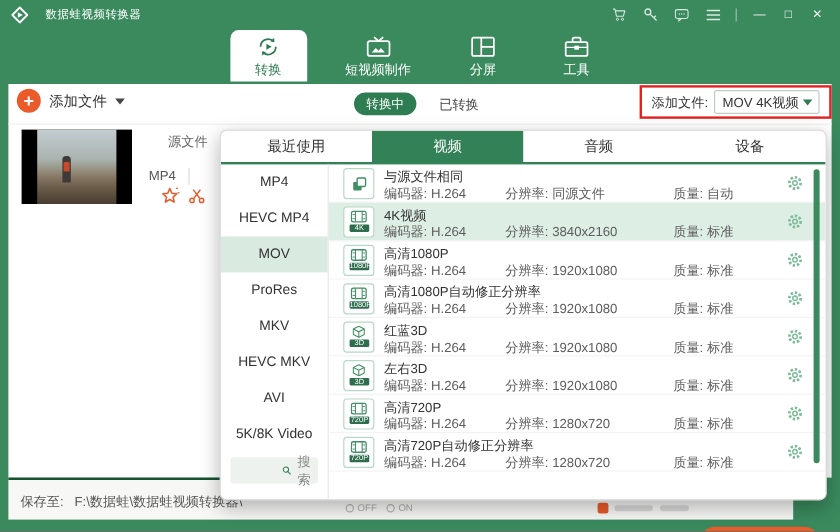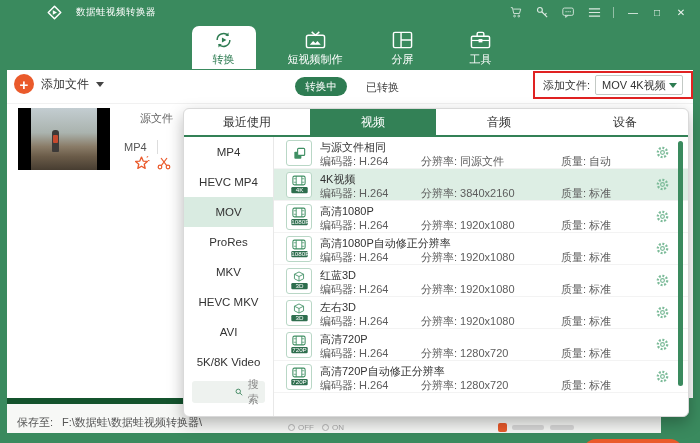--- a/index.html
+++ b/index.html
@@ -1,29 +1,29 @@
 <!DOCTYPE html>
 <html style="--header-green: #3a8a5e; --pill-green: #2e7c52; --tab-green: #338156; --row-highlight: #ddeee4; --sidebar-highlight: #d9ebe1; --icon-green: #3f8f63; --gear-green: #7cbb99; --badge-green: #2e6e4e; --orange: #ea5a2b; --annotation-red: #e02222; --scrollbar-green: #3a8a5e;"><head>
 <meta charset="utf-8">
 <style>
   html,body{margin:0;padding:0;background:#555;}
   *{box-sizing:border-box;font-family:"Liberation Sans","DejaVu Sans",sans-serif;}
   #window{position:relative;width:700px;height:443px;background:var(--header-green,#3a8a5e);overflow:hidden;margin:0 auto;}
   
-  #titlebar{position:absolute;left:0;top:0;width:700px;height:25px;display:flex;align-items:center;color:#fff;padding-left:38px;}
+  #titlebar{position:absolute;left:0;top:0;width:700px;height:25px;display:flex;align-items:center;color:#fff;}
   .logo{width:15px;height:15px;margin-left:9px;color:#fff;}
   .logo svg{width:15px;height:15px;display:block;}
   .tb-title{font-size:9.5px;margin-left:14px;letter-spacing:.5px;}
   .tb-right{margin-left:auto;display:flex;align-items:center;gap:12px;margin-right:12px;}
   .tb-ic{width:13px;height:13px;color:#e9f2ec;opacity:.92;cursor:pointer;}
   .tb-ic svg{width:13px;height:13px;display:block;}
   .tb-sep{width:1px;height:11px;background:rgba(255,255,255,.45);}
   .tb-btn{color:#f0f6f2;font-size:10px;width:14px;text-align:center;cursor:pointer;line-height:13px;}
   
-  .nav-tabs{position:absolute;left:0;top:25px;width:700px;height:45px;display:flex;justify-content:center;align-items:center;gap:22px;}
+  .nav-tabs{position:absolute;left:0;top:25px;width:700px;height:45px;display:flex;justify-content:center;align-items:flex-start;gap:22px;}
   .nav-tab{height:43px;min-width:56px;padding:4px 10px 0;display:flex;flex-direction:column;align-items:center;gap:2px;color:#fff;cursor:pointer;}
   .nav-tab .ni{width:21px;height:20px;}
   .nav-tab .ni svg{width:21px;height:20px;display:block;}
   .nav-tab .nl{font-size:11px;}
   .nav-tab.selected{background:#fff;border-radius:7px 7px 0 0;color:var(--pill-green,#2e7c52);min-width:64px;}
   
   #content{position:absolute;left:7px;top:70px;width:686px;height:328px;background:#fff;}
   #toolbar{position:absolute;left:0;top:0;width:686px;height:34px;border-bottom:1px solid #f1f1f1;}
   .addfile{position:absolute;left:7px;top:4px;display:flex;align-items:center;gap:7px;cursor:pointer;}
   .plus-circle{width:20px;height:20px;border-radius:50%;background:var(--orange,#ea5a2b);color:#fff;display:flex;align-items:center;justify-content:center;font-size:15px;line-height:1;font-weight:bold;}
@@ -43,21 +43,21 @@
   .thumb .person{position:absolute;left:34px;top:22px;width:7px;height:22px;background:#3d3a38;border-radius:3px 3px 1px 1px;}
   .thumb .pack{position:absolute;left:35px;top:27px;width:5px;height:8px;background:#c74a2e;border-radius:1px;}
   .src-label{position:absolute;left:133px;top:41px;font-size:11px;color:#666;}
   .fmt-label{position:absolute;left:117px;top:71px;font-size:11px;color:#555;}
   .vdiv{position:absolute;left:150px;top:70px;width:1px;height:14px;background:#ddd;}
   .fx-star{position:absolute;left:126px;top:85px;width:17px;height:17px;color:var(--orange,#ea5a2b);}
   .fx-star svg{width:17px;height:17px;display:block;}
   .fx-cut{position:absolute;left:150px;top:86px;width:14px;height:14px;color:var(--orange,#ea5a2b);}
   .fx-cut svg{width:14px;height:14px;display:block;}
   
-  #bottombar{position:absolute;left:7px;top:398px;width:654px;height:35px;background:#f7f8f6;border-top:6px solid #14532d;}
+  #bottombar{position:absolute;left:7px;top:398px;width:654px;height:35px;background:#f7f8f6;border-top:2px solid #14532d;}
   .save-label{position:absolute;left:10px;top:11px;font-size:11px;color:#555;}
   .save-path{position:absolute;left:55px;top:11px;font-size:11px;color:#555;cursor:pointer;}
   .frag{position:absolute;font-size:8px;color:#a9a9a9;top:19px;}
   .frag-dot{position:absolute;top:20px;width:7px;height:7px;border:1px solid #b5b5b5;border-radius:50%;}
   .chk{position:absolute;left:491px;top:19px;width:9px;height:9px;background:var(--orange,#ea5a2b);border-radius:2px;}
   .fragbar{position:absolute;top:21px;height:5px;background:#d8d8d8;border-radius:2px;}
   #convert-all{position:absolute;left:583px;top:411px;width:100px;height:26px;border-radius:14px;background:var(--orange,#ea5a2b);color:#fff;font-size:12px;display:flex;align-items:center;justify-content:center;z-index:4;cursor:pointer;margin-top:28px;}
   
   #format-panel{position:absolute;left:183px;top:108px;width:506px;height:309px;background:#fff;border:1px solid #d9d9d9;border-radius:6px;box-shadow:0 6px 16px rgba(0,0,0,.28);z-index:10;overflow:hidden;display:flex;flex-direction:column;}
   .panel-tabs{height:28px;display:flex;border-bottom:2px solid var(--tab-green,#338156);flex:none;}

